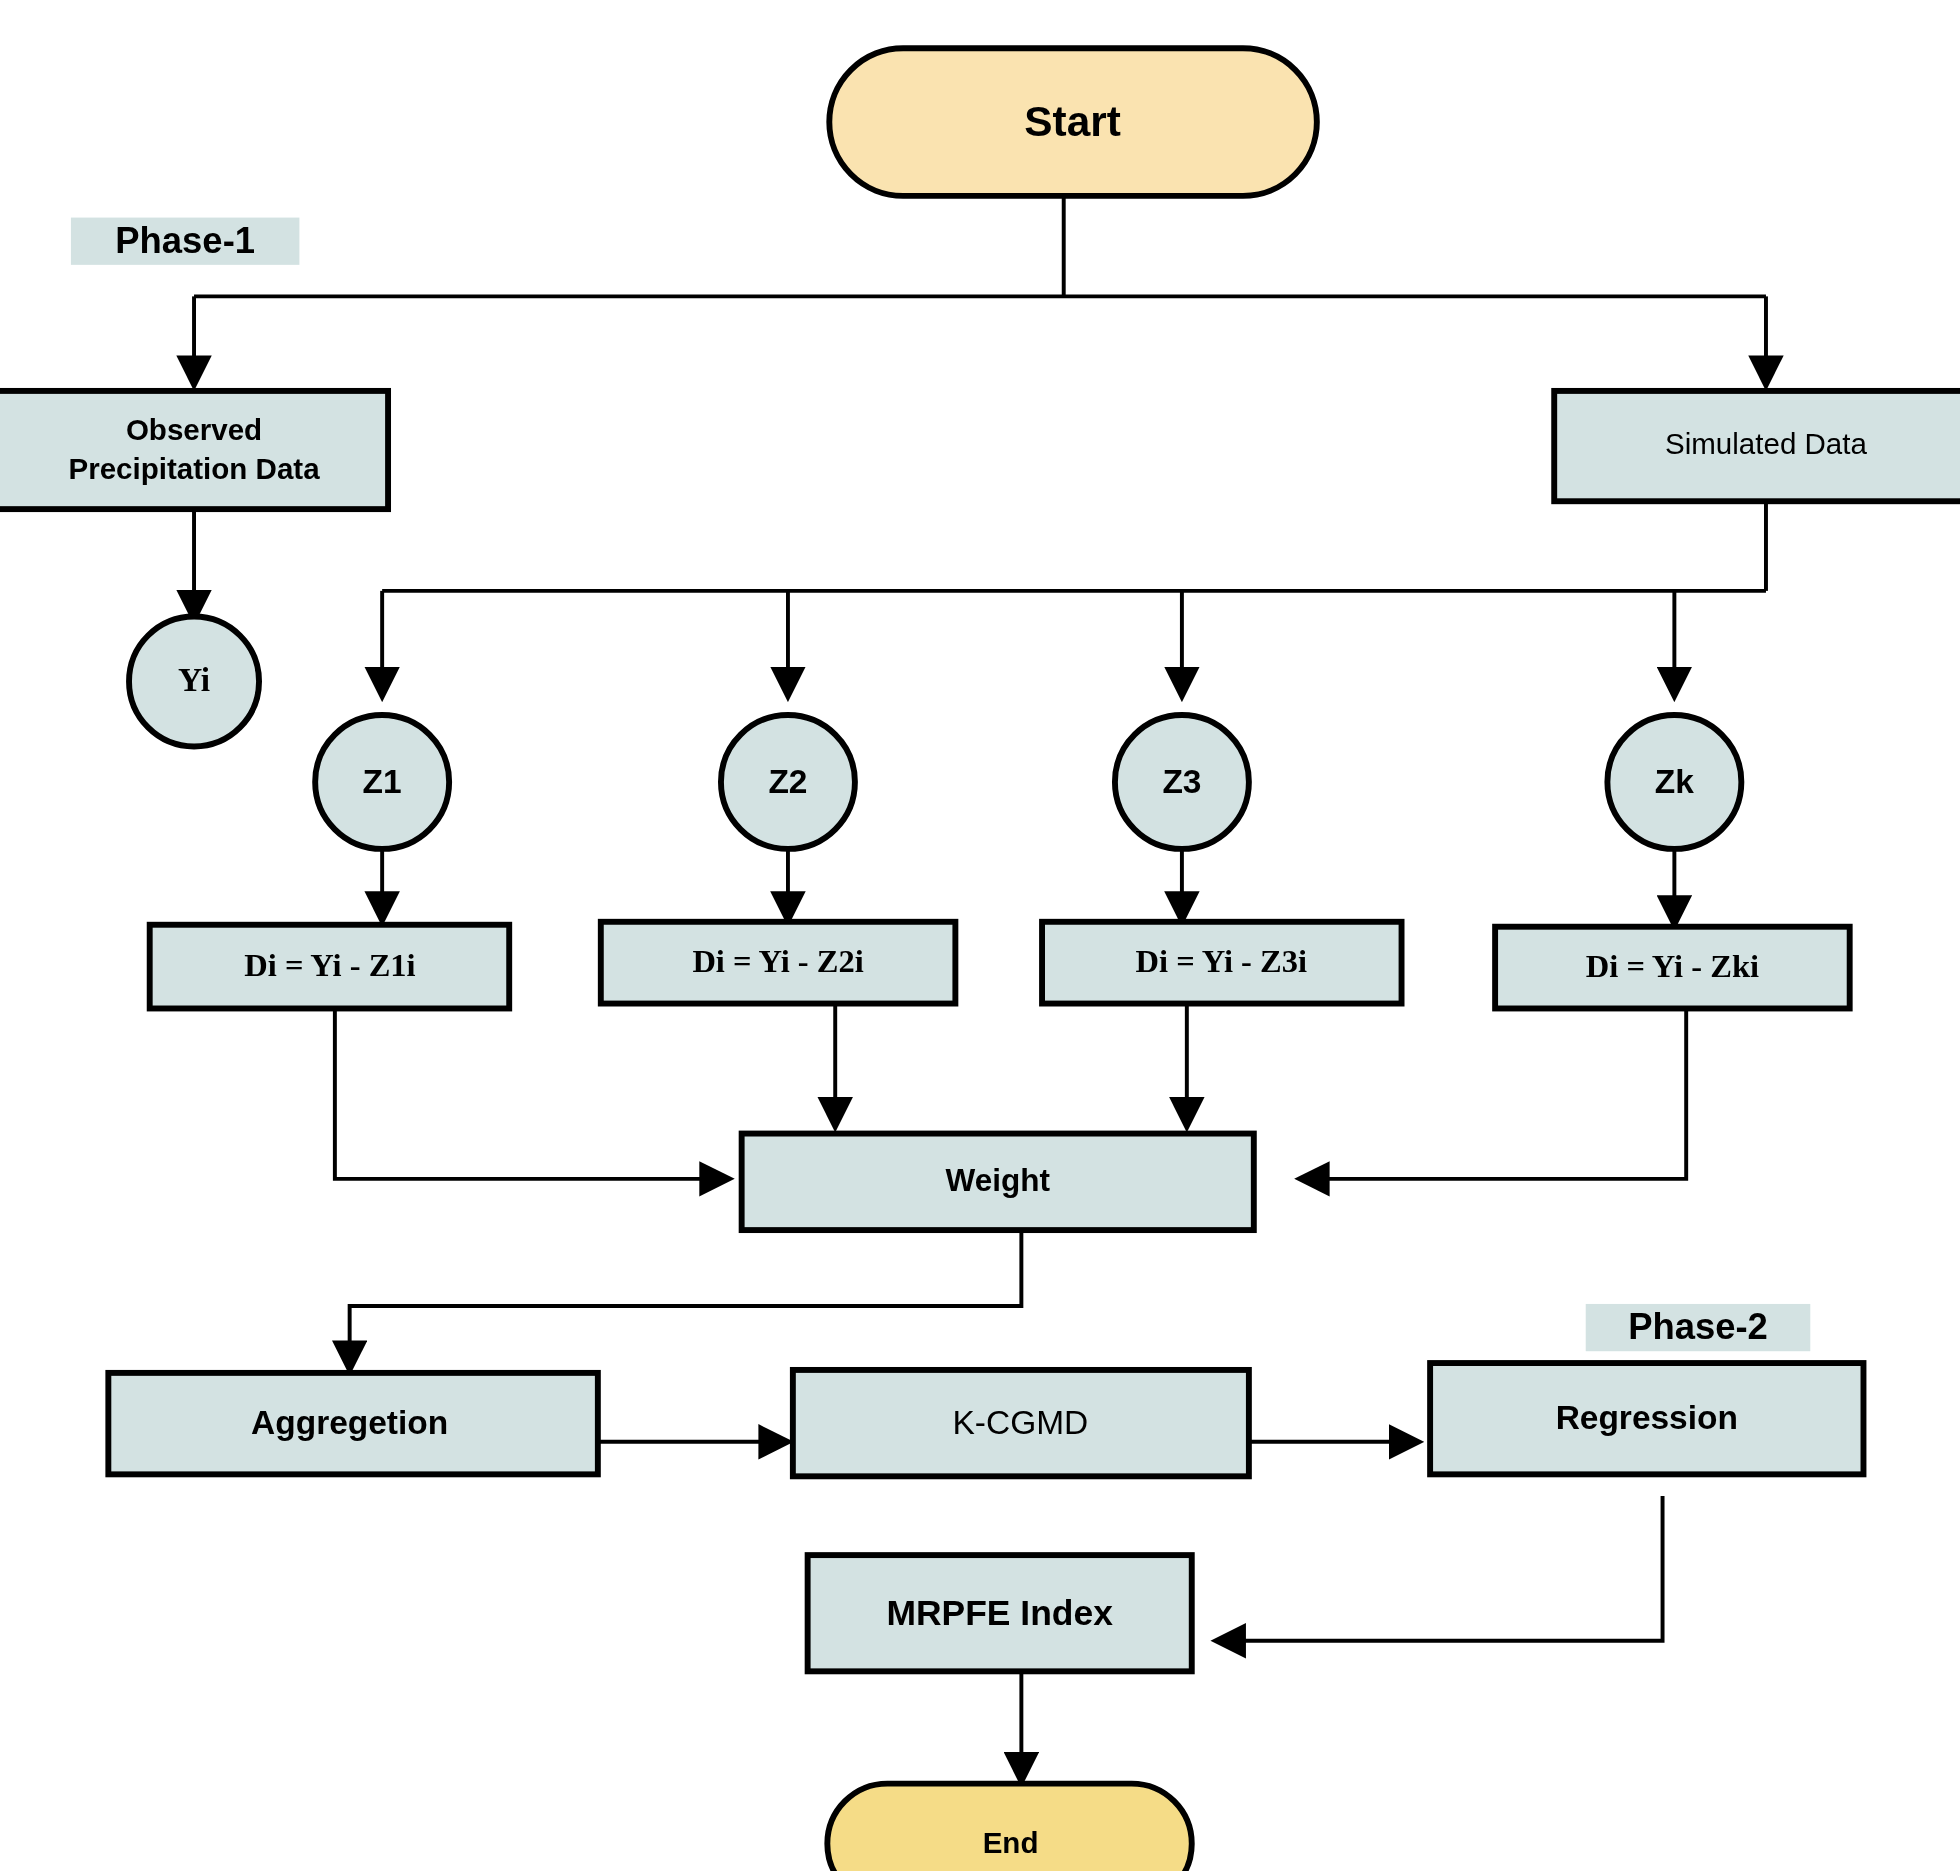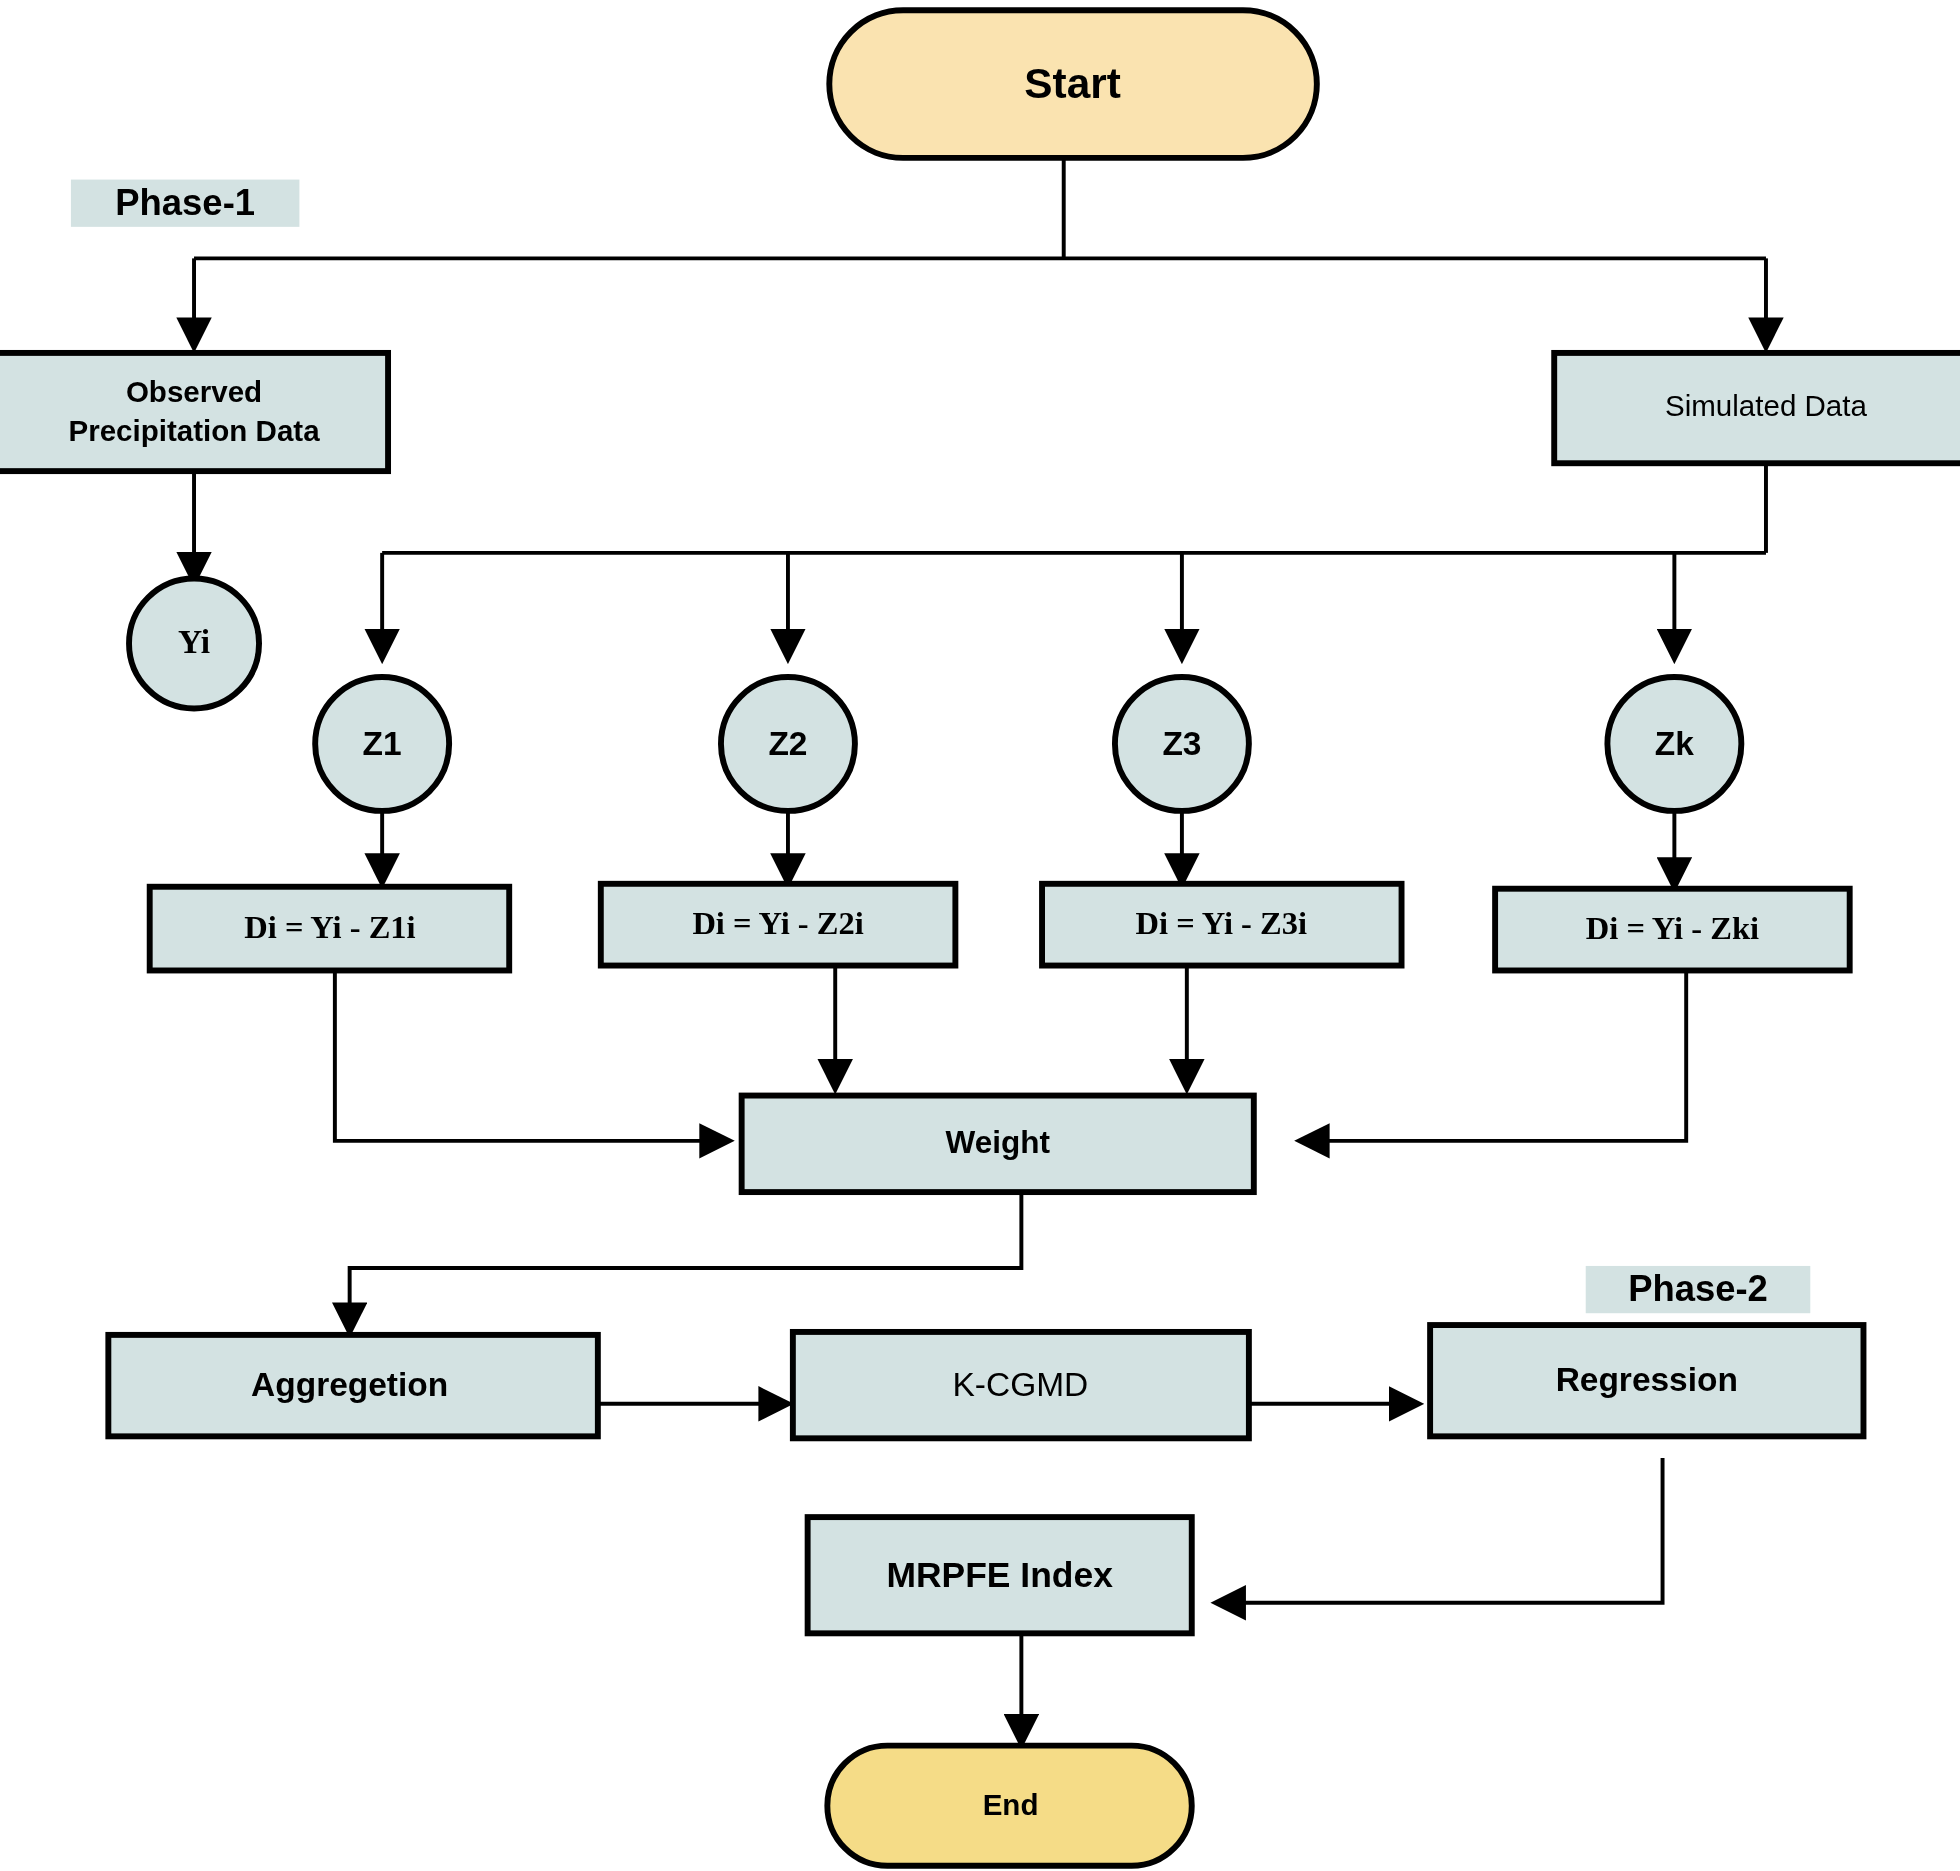--- a/index.html
+++ b/index.html
@@ -1,17 +1,17 @@
 <!DOCTYPE html>
 <html><head>
 <meta charset="utf-8">
 <style>
   html,body{margin:0;padding:0;background:#ffffff;}
   body{width:1960px;height:1872px;overflow:hidden;font-family:"Liberation Sans",sans-serif;}
-  #diagram-root{position:relative;width:1960px;height:1510px;}
+  #diagram-root{position:relative;width:1960px;height:1510px;margin-top:38px;}
   svg#flow{position:absolute;left:0;top:0;width:1960px;height:1872px;display:block;}
   .node-rect{stroke:#000000;stroke-width:6;}
   .node-term{stroke:#000000;stroke-width:6;}
   .node-circle{stroke:#000000;stroke-width:6;}
   .conn{stroke:#000000;stroke-width:4;fill:none;}
   .lbl{dominant-baseline:middle;text-anchor:middle;fill:#000000;}
   .lbl-sans-bold{font-family:"Liberation Sans",sans-serif;font-weight:bold;}
   .lbl-sans{font-family:"Liberation Sans",sans-serif;font-weight:normal;}
   .lbl-serif-bold{font-family:"Liberation Serif",serif;font-weight:bold;}
   .phase-box{}

